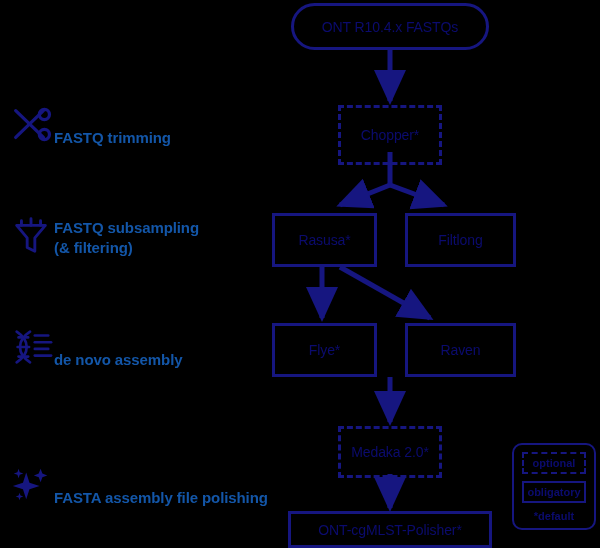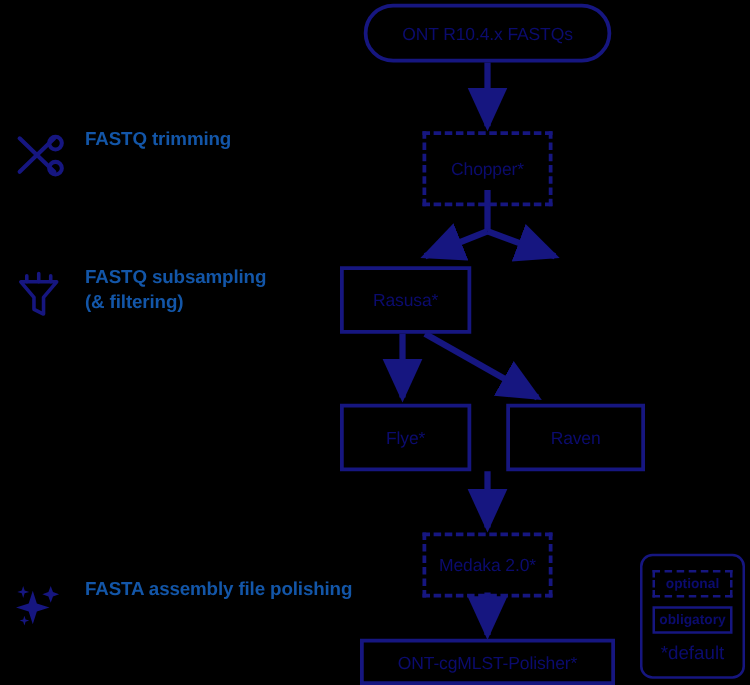--- a/index.html
+++ b/index.html
@@ -19,22 +19,21 @@
     position: absolute;
     left: 0; top: 0;
     width: 600px;
     height: 548px;
   }
 
   
   .rail-item {
     position: absolute;
     display: flex;
-    align-items: flex-start;
-    gap: 14px;
+    align-items: flex-end;
   }
   .rail-icon {
     width: 46px;
     height: 46px;
     flex: 0 0 46px;
     display: flex;
     align-items: center;
     justify-content: center;
   }
   .rail-label {
@@ -89,22 +88,22 @@
     align-items: center;
     justify-content: center;
     color: #0b0b6e;
     font-size: 11px;
     font-weight: bold;
   }
   .legend-chip.dashed { border: 2px dashed #161680; }
   .legend-chip.solid  { border: 2px solid  #161680; }
   .legend-note {
     color: #0b0b6e;
-    font-size: 15px;
-    font-weight: normal;
+    font-size: 11px;
+    font-weight: bold;
   }
 
   
   .edges {
     position: absolute;
     left: 0; top: 0;
     width: 600px;
     height: 548px;
     pointer-events: none;
   }
@@ -156,20 +155,38 @@
         <g stroke="#161680" stroke-width="3" fill="none" stroke-linejoin="round" stroke-linecap="round">
           <path d="M8 13 L38 13 L27 26 L27 40 L19 36 L19 26 Z"></path>
           <path d="M13 13 L13 8 M23 13 L23 6 M33 13 L33 8"></path>
         </g>
       </svg>
     </span>
     <span class="rail-label">FASTQ subsampling
 (&amp; filtering)</span>
   </div>
 
+  <div class="rail-item" style="left:8px; top:324px;">
+    <span class="rail-icon">
+      <svg viewBox="0 0 46 46" width="44" height="44">
+        <g stroke="#161680" stroke-width="2.8" fill="none" stroke-linecap="round">
+          <path d="M8 7 C22 16, 22 30, 8 39"></path>
+          <path d="M22 7 C8 16, 8 30, 22 39"></path>
+          <line x1="10" y1="13" x2="20" y2="13"></line>
+          <line x1="9" y1="23" x2="21" y2="23"></line>
+          <line x1="10" y1="33" x2="20" y2="33"></line>
+          <line x1="27" y1="11" x2="41" y2="11"></line>
+          <line x1="27" y1="18" x2="44" y2="18"></line>
+          <line x1="27" y1="25" x2="41" y2="25"></line>
+          <line x1="27" y1="32" x2="44" y2="32"></line>
+        </g>
+      </svg>
+    </span>
+    <span class="rail-label">de novo assembly</span>
+  </div>
 
   <div class="rail-item" style="left:8px; top:462px;">
     <span class="rail-icon">
       <svg viewBox="0 0 46 46" width="44" height="44">
         <g fill="#161680">
           <path d="M18 10 L21.4 20.6 L32 24 L21.4 27.4 L18 38 L14.6 27.4 L4 24 L14.6 20.6 Z"></path>
           <path d="M33 6 L34.9 11.1 L40 13 L34.9 14.9 L33 20 L31.1 14.9 L26 13 L31.1 11.1 Z"></path>
           <path d="M10 6 L11.2 9.8 L15 11 L11.2 12.2 L10 16 L8.8 12.2 L5 11 L8.8 9.8 Z"></path>
           <path d="M11 31 L12 34 L15 35 L12 36 L11 39 L10 36 L7 35 L10 34 Z"></path>
         </g>
@@ -183,38 +200,41 @@
   </div>
 
   <div class="node dashed" style="left:338px; top:105px; width:104px; height:60px;">
     <span>Chopper*</span>
   </div>
 
   <div class="node solid" style="left:272px; top:213px; width:105px; height:54px;">
     <span>Rasusa*</span>
   </div>
 
+  <div class="node solid" style="left:405px; top:213px; width:111px; height:54px;">
+    <span>Filtlong</span>
+  </div>
 
   <div class="node solid" style="left:272px; top:323px; width:105px; height:54px;">
     <span>Flye*</span>
   </div>
 
   <div class="node solid" style="left:405px; top:323px; width:111px; height:54px;">
     <span>Raven</span>
   </div>
 
   <div class="node dashed" style="left:338px; top:426px; width:104px; height:52px;">
     <span>Medaka 2.0*</span>
   </div>
 
   <div class="node solid" style="left:288px; top:511px; width:204px; height:37px;align-items:center;">
     <span>ONT-cgMLST-Polisher*</span>
   </div>
 
-  <div class="legend" style="left:512px; top:443px; width:84px; height:100px;">
+  <div class="legend" style="left:512px; top:443px; width:84px; height:87px;">
     <span class="legend-chip dashed">
       <span>optional</span>
     </span>
     <span class="legend-chip solid">
       <span>obligatory</span>
     </span>
     <span class="legend-note">*default</span>
   </div>
 
 </div>

